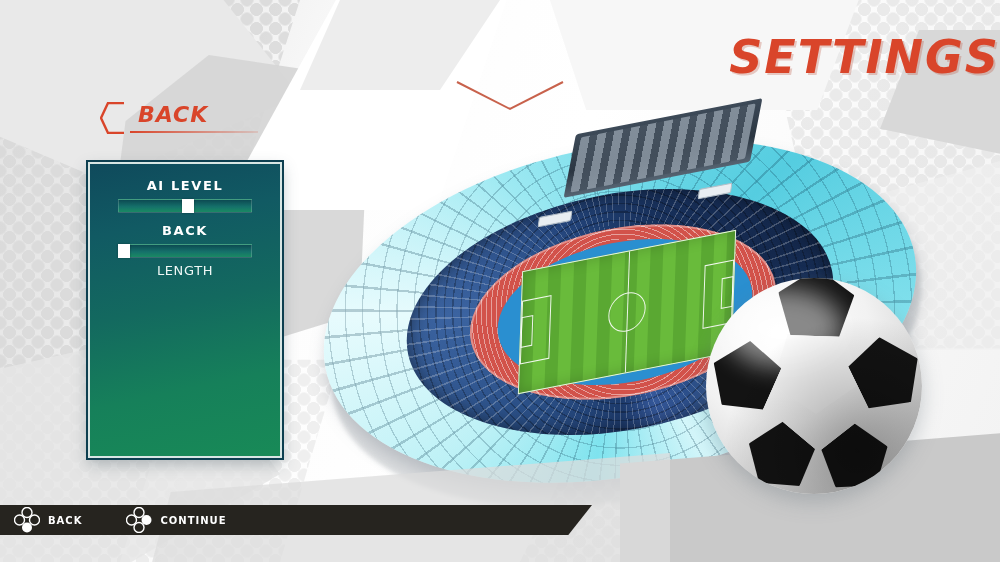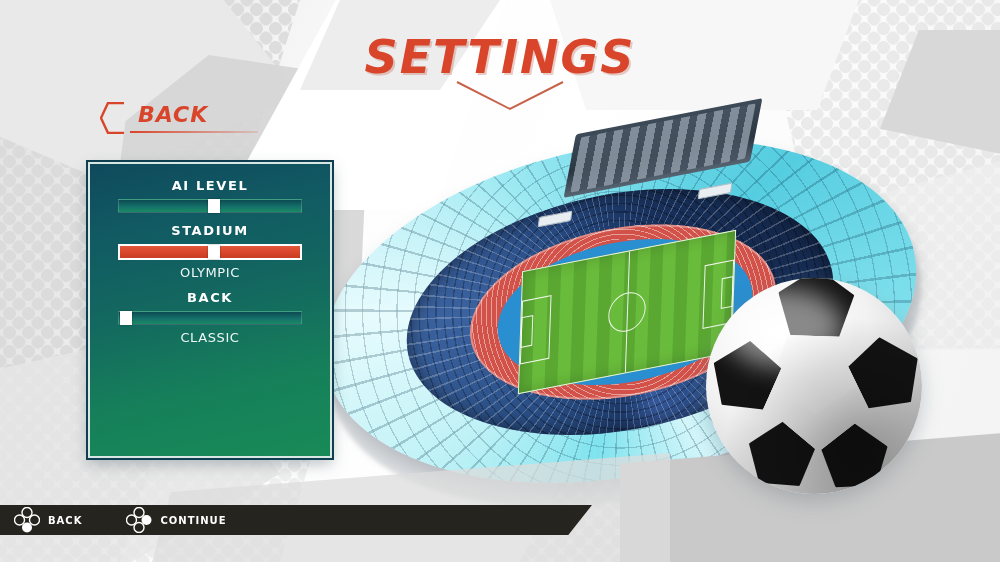--- a/index.html
+++ b/index.html
@@ -221,21 +221,21 @@
   }
   .ball-shade {
     position:absolute; inset:0; border-radius:50%;
     background: radial-gradient(circle at 70% 80%, rgba(0,0,0,.35) 0%, transparent 58%);
   }
 
   
   .title {
     position: absolute;
     left: 0; right: 0; top: 30px;
-    text-align: center;
+    text-align: right;
     font-size: 46px;
     font-weight: 700;
     font-style: italic;
     letter-spacing: 2px;
     color: #d9452a;
     text-shadow: 2px 2px 0 rgba(180,60,35,.25);
     font-family: "DejaVu Sans", sans-serif;
   }
   .title-deco {
     position: absolute;
@@ -261,21 +261,21 @@
   }
   .back-underline {
     position: absolute; left: 30px; top: 31px; width: 128px; height: 2px;
     background: linear-gradient(90deg, #d9452a 0%, rgba(217,69,42,.15) 100%);
   }
 
   
   .panel {
     position: absolute;
     left: 88px; top: 162px;
-    width: 244px; height: 296px;
+    width: 194px; height: 296px;
     background: linear-gradient(168deg,
        #0f4a5c 0%, #115a63 22%, #13695f 48%, #16805a 74%, #188a57 100%);
     border: 2px solid #d8e6e4;
     box-shadow: 0 0 0 2px #0d3f50, 0 6px 14px rgba(60,80,90,.35);
     padding: 14px 28px 10px;
   }
   .panel-inner { position: relative; width: 100%; height: 100%; }
 
   .setting { margin-bottom: 10px; }
   .setting-label {
@@ -411,34 +411,27 @@
     <div class="panel-inner">
 
       <div class="setting">
         <div class="setting-label">AI LEVEL</div>
         <div class="slider">
           <div class="knob" style="left:52%"></div>
         </div>
       </div>
 
 
-      <div class="setting">
-        <div class="setting-label">STADIUM</div>
-        <div class="slider selected">
-          <div class="knob" style="left:52%"></div>
-        </div>
-        <div class="setting-value">OLYMPIC</div>
-      </div>
 
       <div class="setting">
         <div class="setting-label">BACK</div>
         <div class="slider">
           <div class="knob" style="left:4%"></div>
         </div>
-        <div class="setting-value">CLASSIC</div>
+        <div class="setting-value">LENGTH</div>
       </div>
 
     </div>
   </div>
 
   <div class="bottom-bar">
 
     <div class="hint">
       <svg class="dpad" viewBox="0 0 26 26">
         <circle cx="13" cy="5.5" r="5" fill="none" stroke="#ffffff" stroke-width="1.4"></circle>

